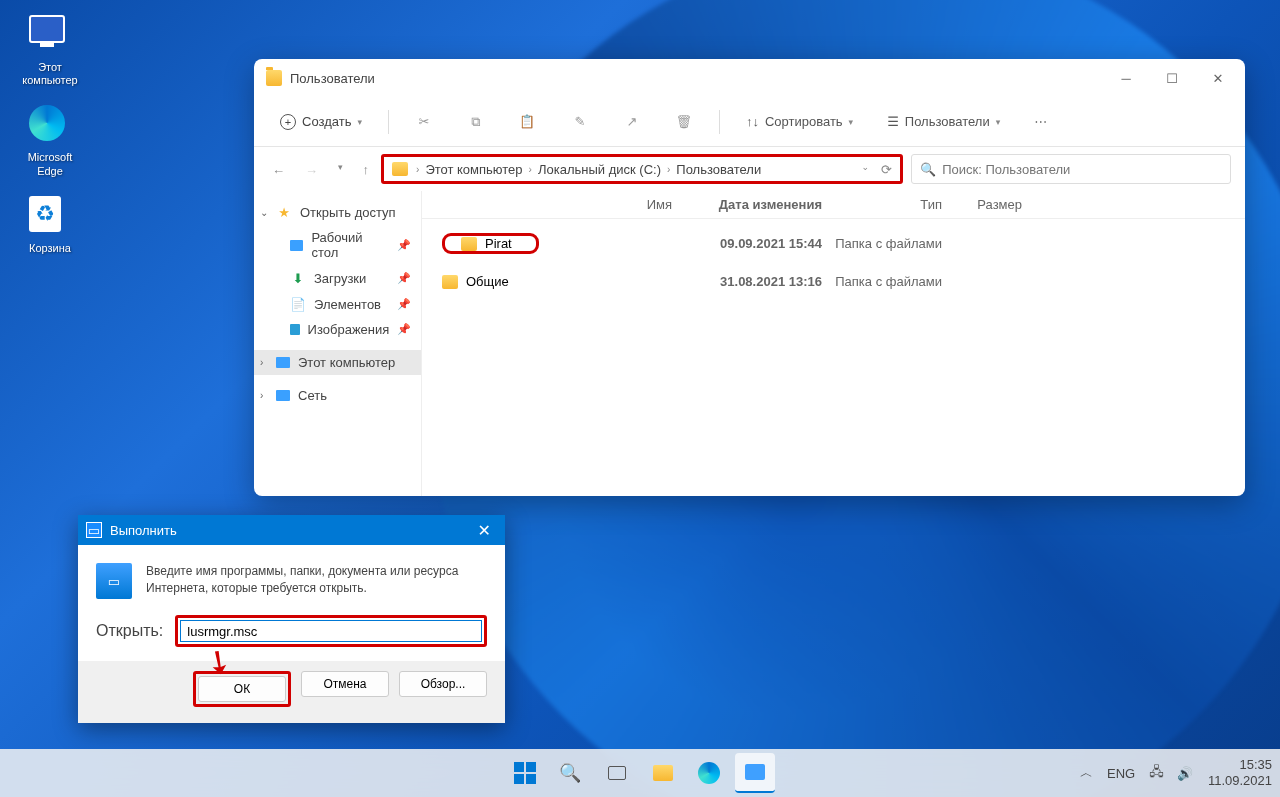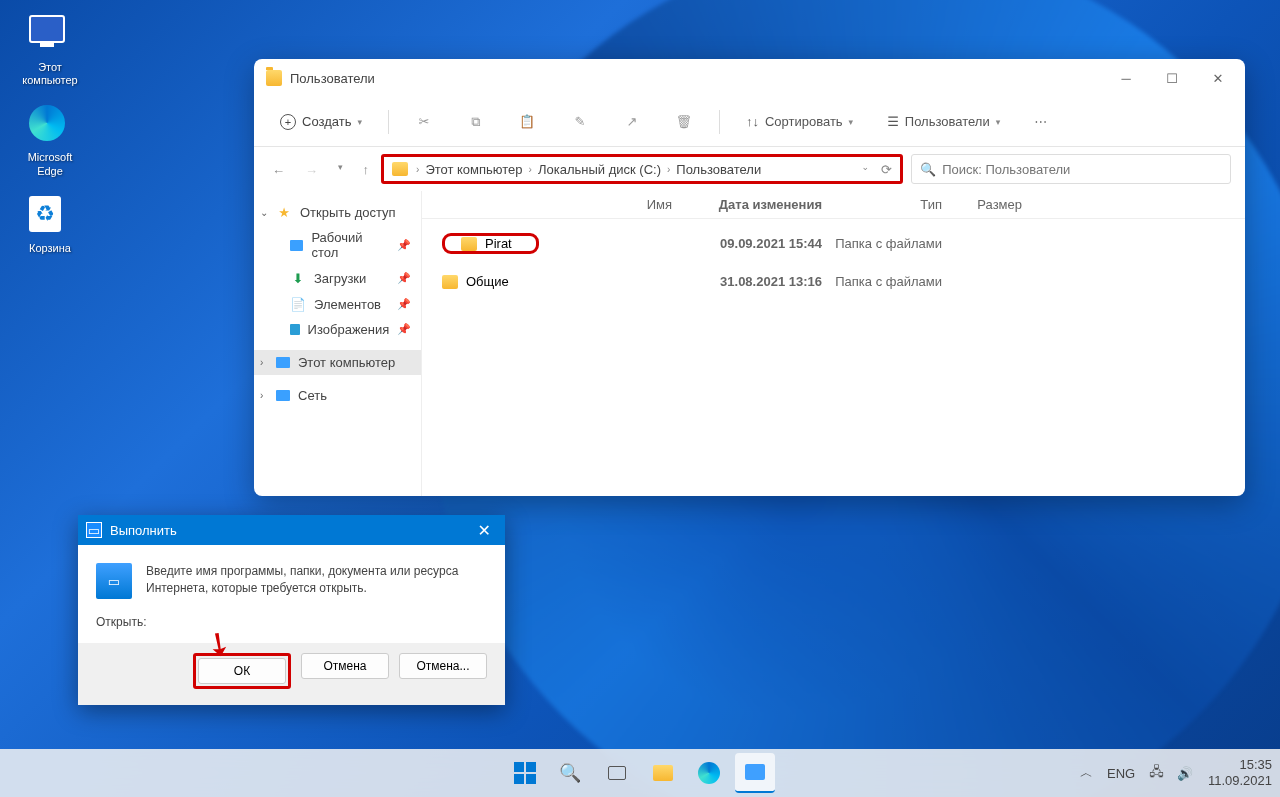--- a/index.html
+++ b/index.html
@@ -65,21 +65,21 @@
 .status-icons span.active{background:#0078d4;color:#fff;border-color:#0078d4;}
 
 .run-dialog{position:absolute;top:515px;left:78px;width:427px;background:#fff;box-shadow:0 6px 25px rgba(0,0,0,0.4);border-radius:2px;}
 .run-titlebar{height:30px;background:#0078d4;color:#fff;display:flex;align-items:center;padding:0 8px;}
 .run-titlebar .run-ico{width:16px;height:16px;background:#1a8cff;border:1px solid #fff;margin-right:8px;display:inline-flex;align-items:center;justify-content:center;}
 .run-titlebar .close{margin-left:auto;cursor:pointer;font-size:16px;padding:0 6px;}
 .run-body{padding:18px 18px 8px;display:flex;gap:14px;}
 .run-body .big-ico{width:36px;height:36px;background:linear-gradient(#3fa0ff,#0078d4);border-radius:2px;flex-shrink:0;display:flex;align-items:center;justify-content:center;color:#fff;}
 .run-body .desc{color:#444;line-height:1.4;font-size:12px;}
 .run-open-row{padding:8px 18px 14px;display:flex;align-items:center;gap:12px;}
-.run-open-row label{font-size:12px;color:#444;}
+.run-open-row label{font-size:16px;color:#444;}
 .run-input-wrap{flex:1;border:3px solid #d10000;border-radius:3px;padding:2px;}
 .run-input{width:100%;height:22px;border:1px solid #0078d4;padding:0 6px;outline:none;}
 .run-buttons{padding:10px 18px 16px;display:flex;justify-content:flex-end;gap:10px;background:#f0f0f0;position:relative;}
 .run-buttons button{width:88px;height:26px;border:1px solid #ccc;background:#fdfdfd;border-radius:3px;cursor:pointer;font-size:12px;}
 .ok-highlight{border:3px solid #d10000;border-radius:3px;padding:2px;}
 .arrow-annot{position:absolute;left:128px;top:-18px;font-size:32px;color:#d10000;transform:rotate(35deg);pointer-events:none;}
 
 .taskbar{position:absolute;bottom:0;left:0;right:0;height:48px;background:rgba(243,243,243,0.85);backdrop-filter:blur(20px);display:flex;align-items:center;}
 .taskbar-center{margin:0 auto;display:flex;gap:6px;}
 .task-icon{width:40px;height:40px;display:flex;align-items:center;justify-content:center;border-radius:4px;cursor:pointer;}
@@ -277,26 +277,29 @@
     <span class="run-ico">▭</span>
     <span>Выполнить</span>
     <span class="close">✕</span>
   </div>
   <div class="run-body">
     <div class="big-ico">▭</div>
     <div class="desc">Введите имя программы, папки, документа или ресурса Интернета, которые требуется открыть.</div>
   </div>
   <div class="run-open-row">
     <label>Открыть:</label>
+    <div class="run-input-wrap">
+      <input class="run-input" value="lusrmgr.msc" style="">
+    </div>
   </div>
   <div class="run-buttons">
     <div class="arrow-annot">➘</div>
     <span class="ok-highlight"><button>ОК</button></span>
     <button>Отмена</button>
-    <button>Отмена...</button>
+    <button>Обзор...</button>
   </div>
 </div>
 
 <div class="taskbar">
   <div class="taskbar-center">
     <div class="task-icon">
       <svg width="22" height="22" viewBox="0 0 22 22">
           <rect x="0" y="0" width="10" height="10" fill="#0078d4"></rect>
           <rect x="12" y="0" width="10" height="10" fill="#0078d4"></rect>
           <rect x="0" y="12" width="10" height="10" fill="#0078d4"></rect>

